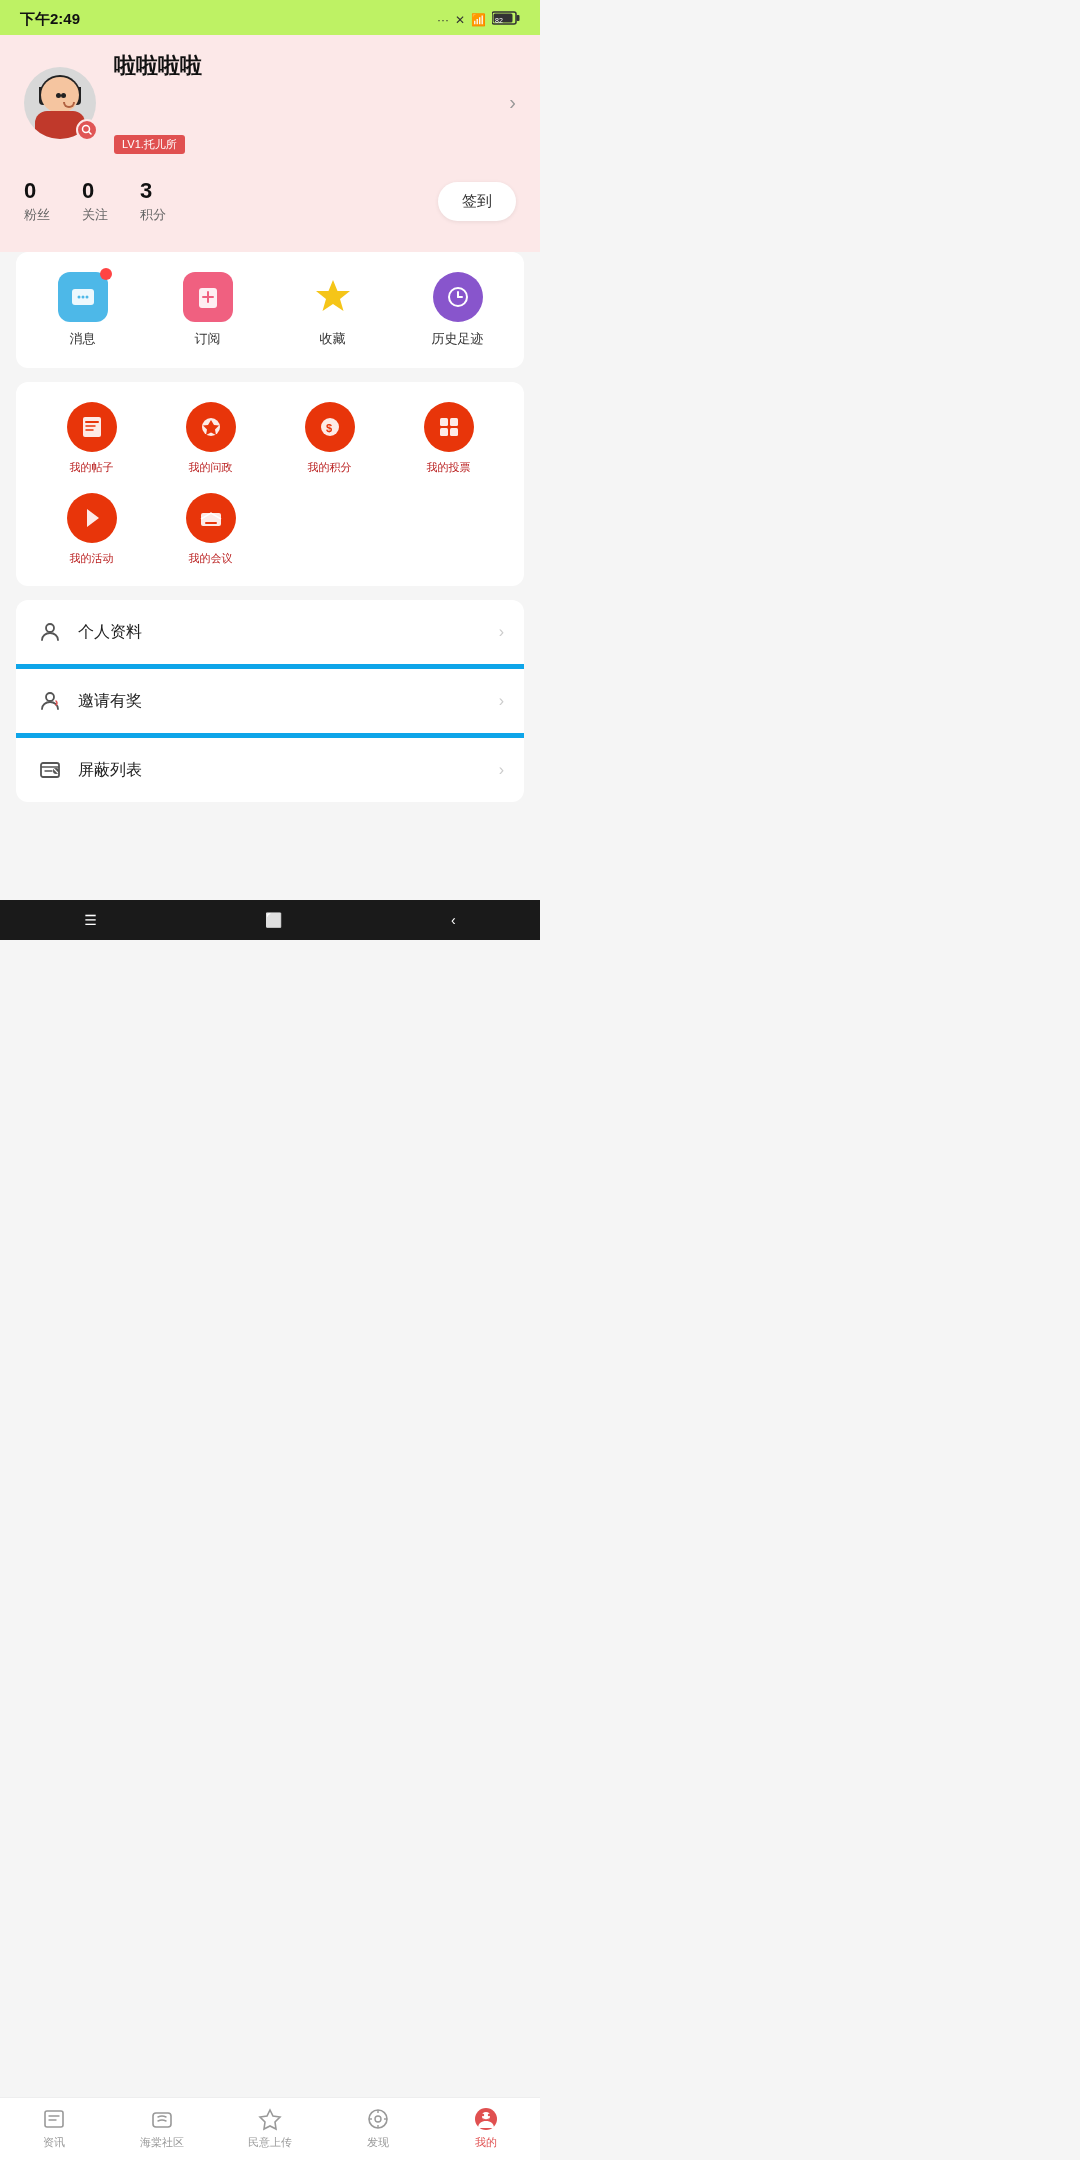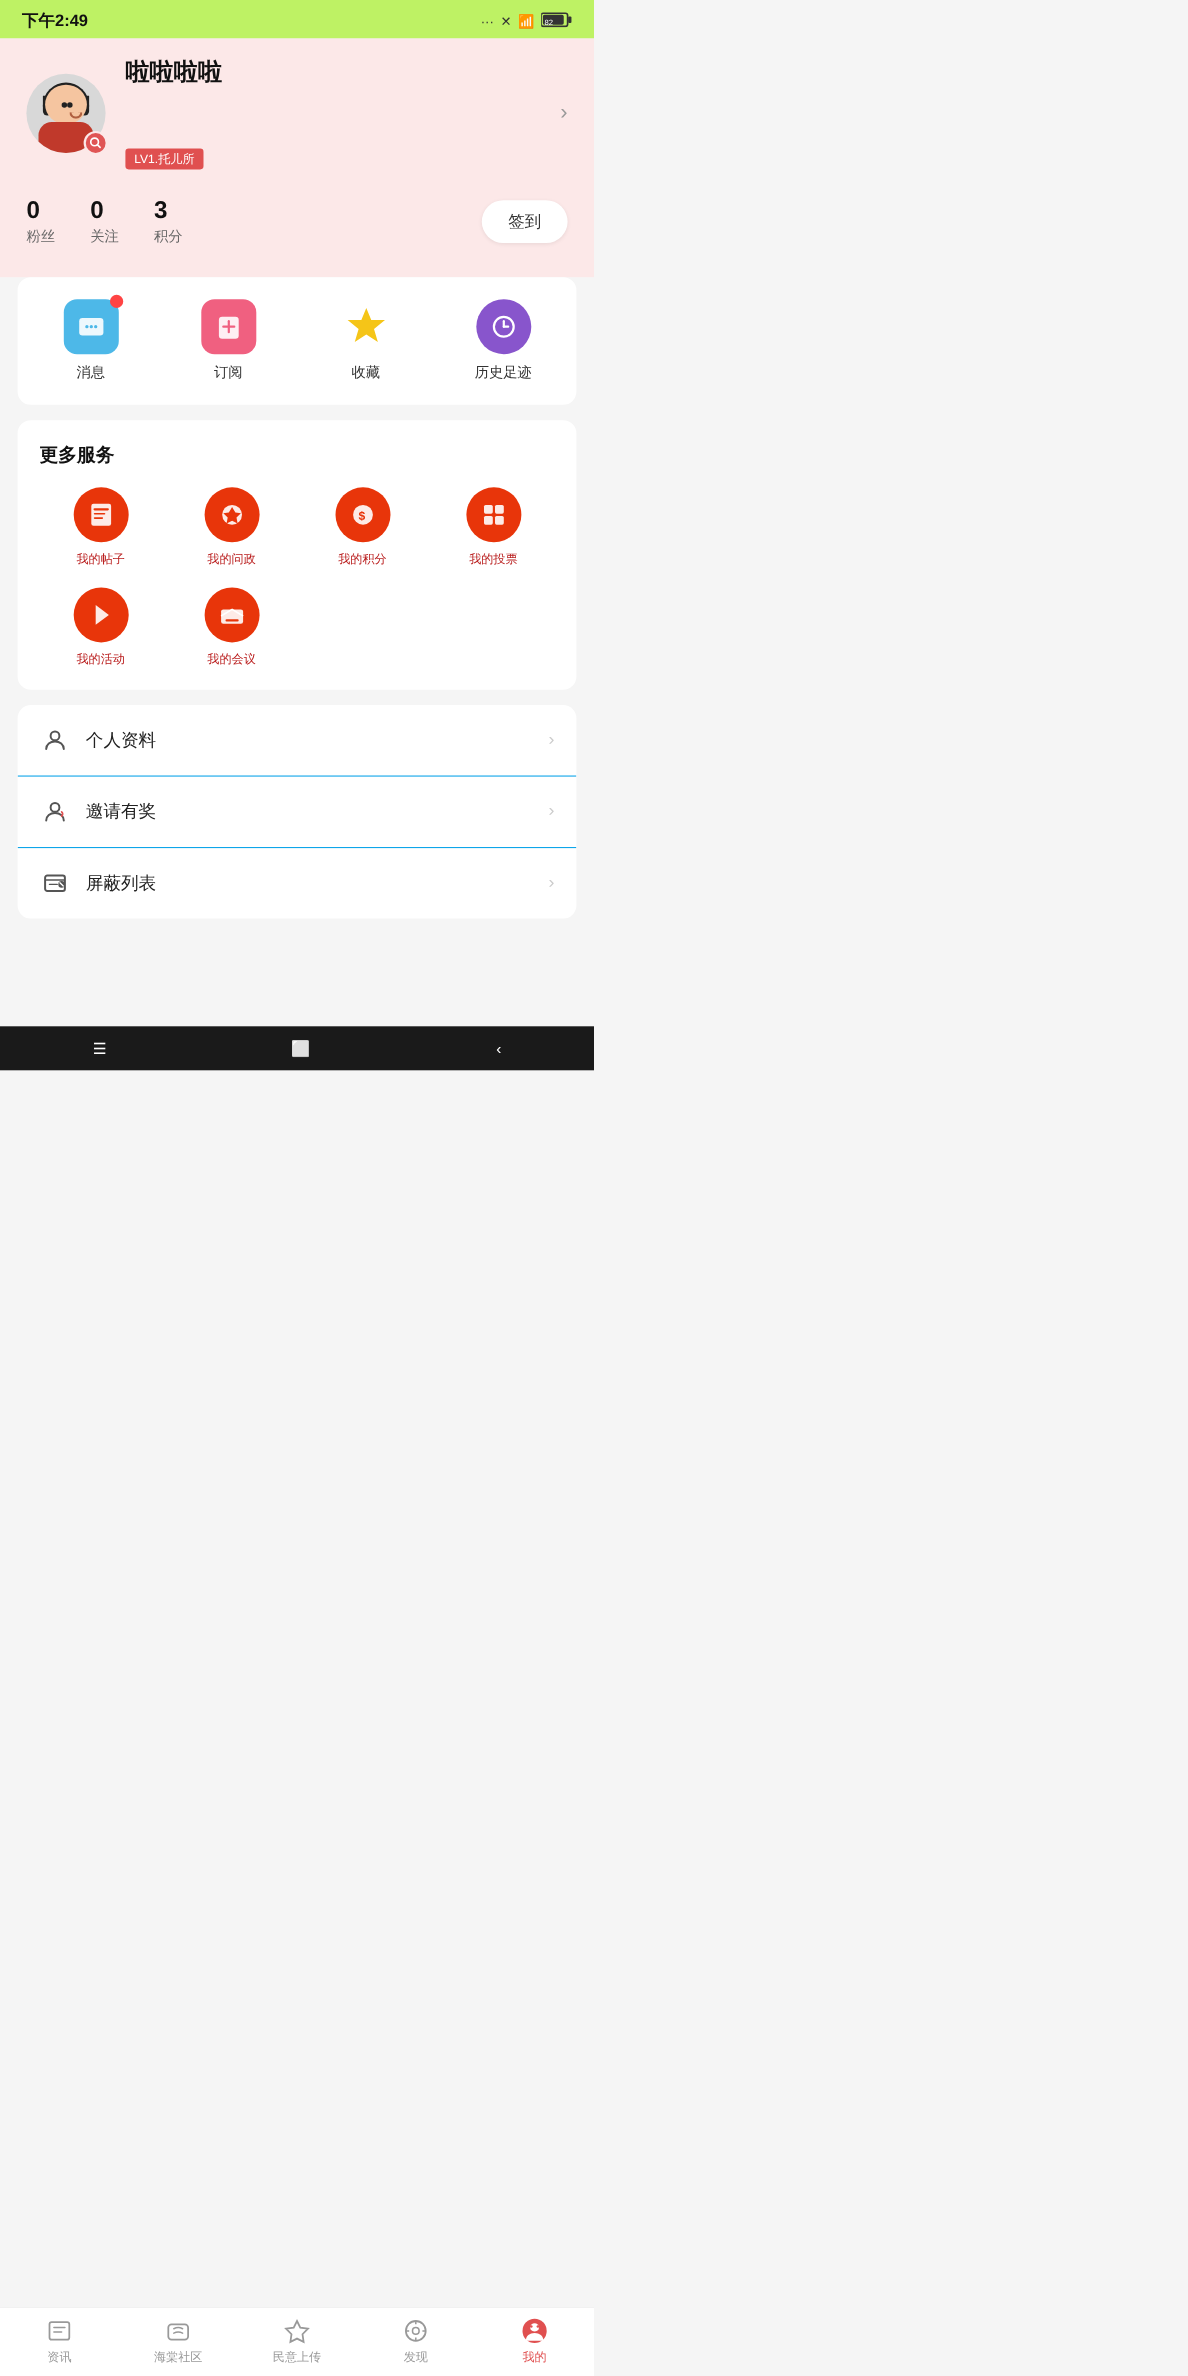--- a/index.html
+++ b/index.html
@@ -286,21 +286,21 @@
     .menu-list {
       background: white;
       border-radius: 12px;
       margin: 0 16px 14px;
       overflow: hidden;
     }
     .menu-item {
       display: flex;
       align-items: center;
       padding: 18px 20px;
-      border-bottom: 1px solid #0ea5e9;
+      border-bottom: 5px solid #0ea5e9;
       cursor: pointer;
     }
     .menu-item:last-child { border-bottom: none; }
     .menu-icon {
       width: 28px;
       height: 28px;
       margin-right: 14px;
       display: flex;
       align-items: center;
       justify-content: center;
@@ -479,21 +479,20 @@
             <line x1="14" y1="14" x2="14" y2="9" stroke="white" stroke-width="2" stroke-linecap="round"></line>
             <line x1="14" y1="14" x2="18" y2="14" stroke="white" stroke-width="2" stroke-linecap="round"></line>
           </svg>
         </div>
         <span class="action-label">历史足迹</span>
       </div>
     </div>
   </div>
 
   <div class="card">
-    <div class="more-services-title">更多服务</div>
     <div class="services-grid">
 
       <div class="service-item">
         <div class="service-icon">
           <svg viewBox="0 0 26 26" fill="none">
             <rect x="4" y="3" width="18" height="20" rx="2" fill="white" opacity="0.9"></rect>
             <line x1="7" y1="8" x2="19" y2="8" stroke="#e8350a" stroke-width="2" stroke-linecap="round"></line>
             <line x1="7" y1="12" x2="16" y2="12" stroke="#e8350a" stroke-width="1.5" stroke-linecap="round"></line>
             <line x1="7" y1="16" x2="14" y2="16" stroke="#e8350a" stroke-width="1.5" stroke-linecap="round"></line>
           </svg>

